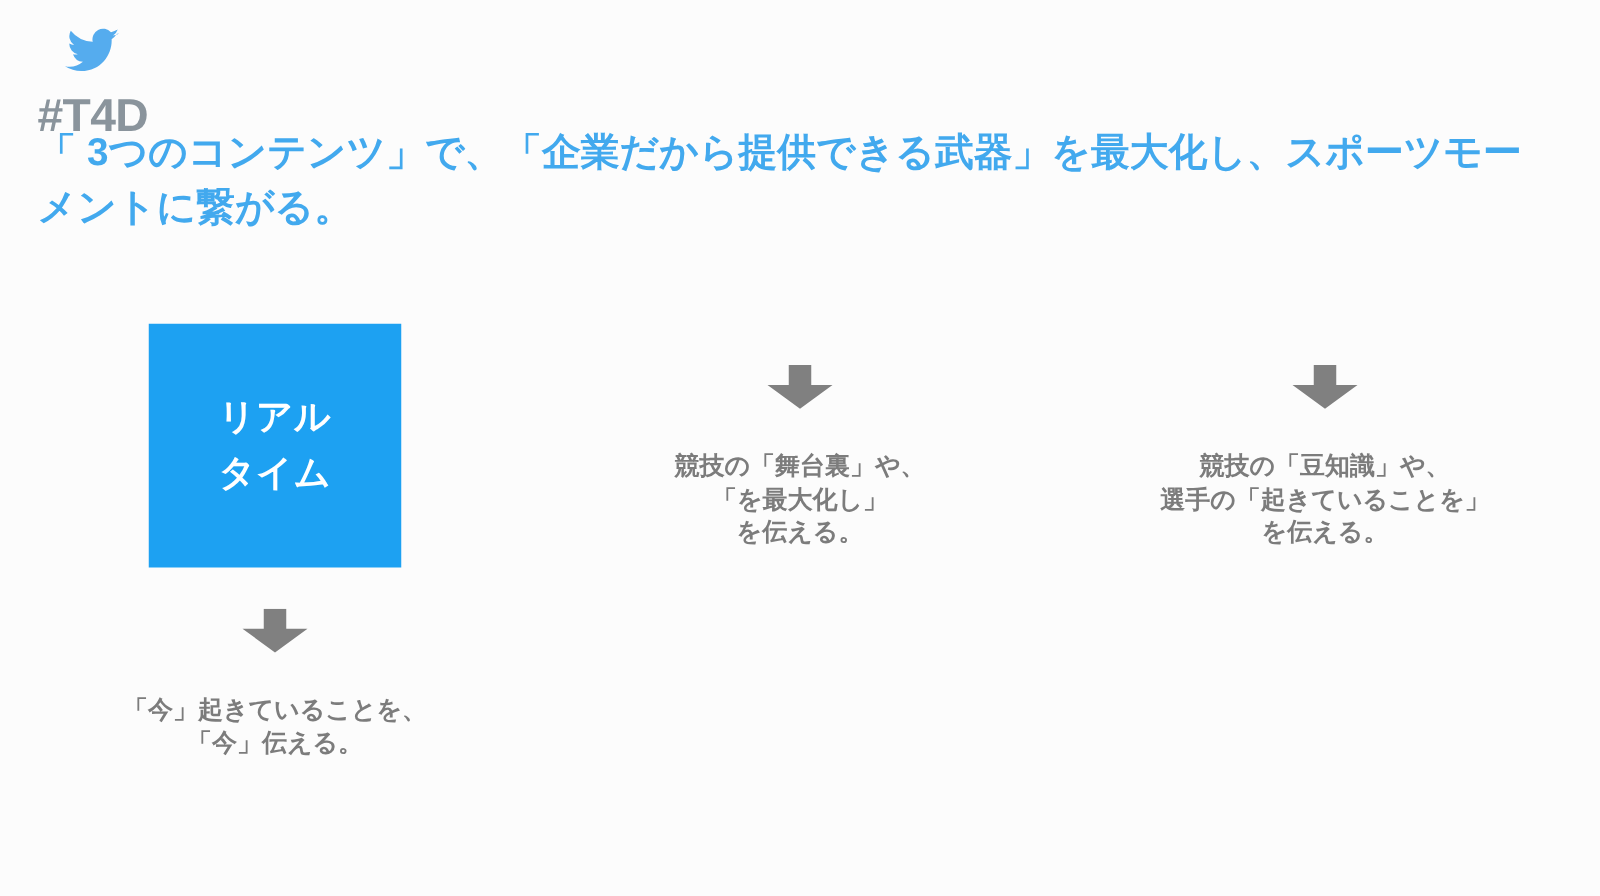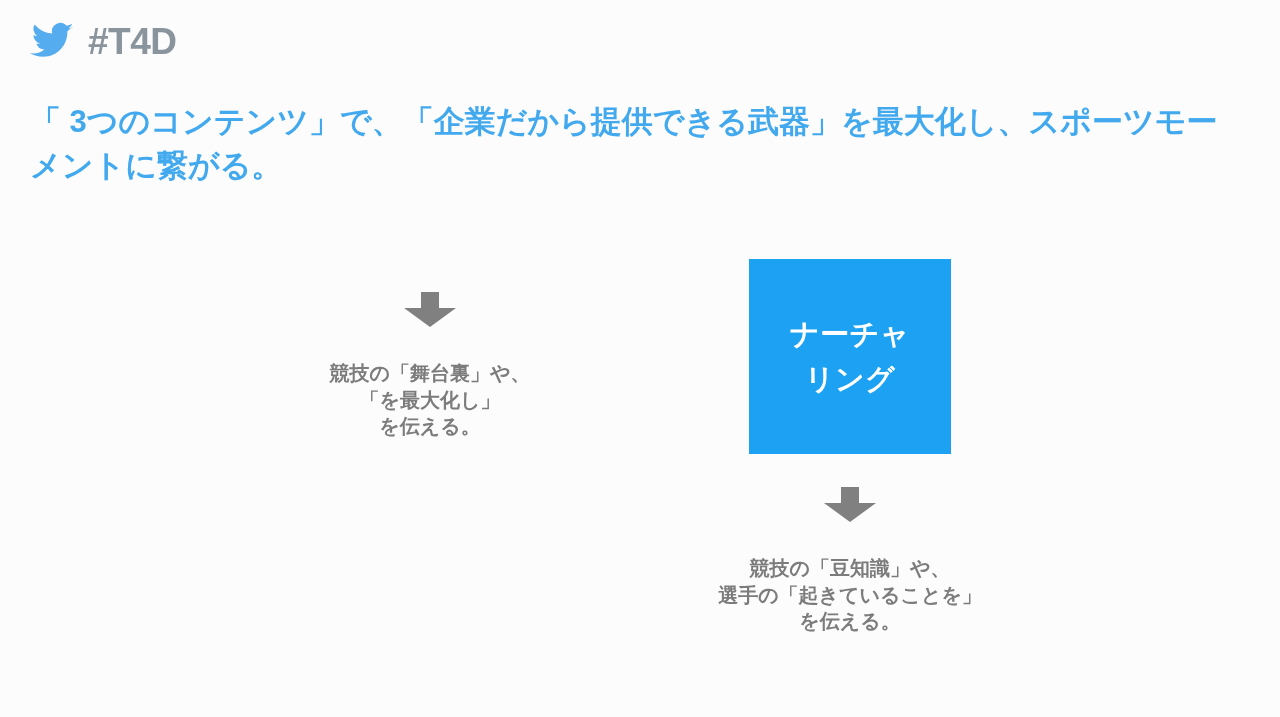--- a/index.html
+++ b/index.html
@@ -16,20 +16,21 @@
   }
 
   
   .header {
     position: absolute;
     left: 30px;
     top: 22px;
     display: flex;
     align-items: center;
     gap: 14px;
+    flex-direction: column;
   }
   .bird-icon {
     width: 44px;
     height: 38px;
     display: block;
   }
   .brand-tag {
     font-size: 37px;
     font-weight: bold;
     color: #8a949c;
@@ -116,37 +117,46 @@
       <path fill="#55acee" d="M23.64 2.37a9.3 9.3 0 0 1-2.67.73A4.66 4.66 0 0 0 23.01.55a9.32 9.32 0 0 1-2.95 1.13A4.65 4.65 0 0 0 12.1 5.9a13.2 13.2 0 0 1-9.58-4.86 4.65 4.65 0 0 0 1.44 6.2 4.6 4.6 0 0 1-2.1-.58v.06a4.65 4.65 0 0 0 3.73 4.56 4.7 4.7 0 0 1-2.1.08 4.65 4.65 0 0 0 4.34 3.23A9.33 9.33 0 0 1 0 16.54a13.16 13.16 0 0 0 7.13 2.09c8.56 0 13.24-7.09 13.24-13.24l-.02-.6a9.44 9.44 0 0 0 2.32-2.41z"></path>
     </svg>
   </span>
   <span class="brand-tag">#T4D</span>
 </div>
 
 <div class="headline">「 3つのコンテンツ」で、「企業だから提供できる武器」を最大化し、スポーツモーメントに繋がる。</div>
 
 <div class="columns">
 
+  <div class="column">
+    <div class="card">
+      <span class="card-label">リアル
+タイム</span>
+    </div>
+    <div class="arrow-wrap">
+      <svg class="arrow-icon" viewBox="0 0 60 36" xmlns="http://www.w3.org/2000/svg" aria-hidden="true">
+        <polygon fill="#808080" points="21,0 39,0 39,16 56,16 30,35 4,16 21,16"></polygon>
+      </svg>
+    </div>
+    <div class="caption">「今」起きていることを、
+「今」伝える。</div>
+  </div>
 
   <div class="column">
     <div class="arrow-wrap">
       <svg class="arrow-icon" viewBox="0 0 60 36" xmlns="http://www.w3.org/2000/svg" aria-hidden="true">
         <polygon fill="#808080" points="21,0 39,0 39,16 56,16 30,35 4,16 21,16"></polygon>
       </svg>
     </div>
     <div class="caption">競技の「舞台裏」や、
 「を最大化し」
 を伝える。</div>
   </div>
 
   <div class="column">
-    <div class="card">
-      <span class="card-label">ナーチャ
-リング</span>
-    </div>
     <div class="arrow-wrap">
       <svg class="arrow-icon" viewBox="0 0 60 36" xmlns="http://www.w3.org/2000/svg" aria-hidden="true">
         <polygon fill="#808080" points="21,0 39,0 39,16 56,16 30,35 4,16 21,16"></polygon>
       </svg>
     </div>
     <div class="caption">競技の「豆知識」や、
 選手の「起きていることを」
 を伝える。</div>
   </div>
 

